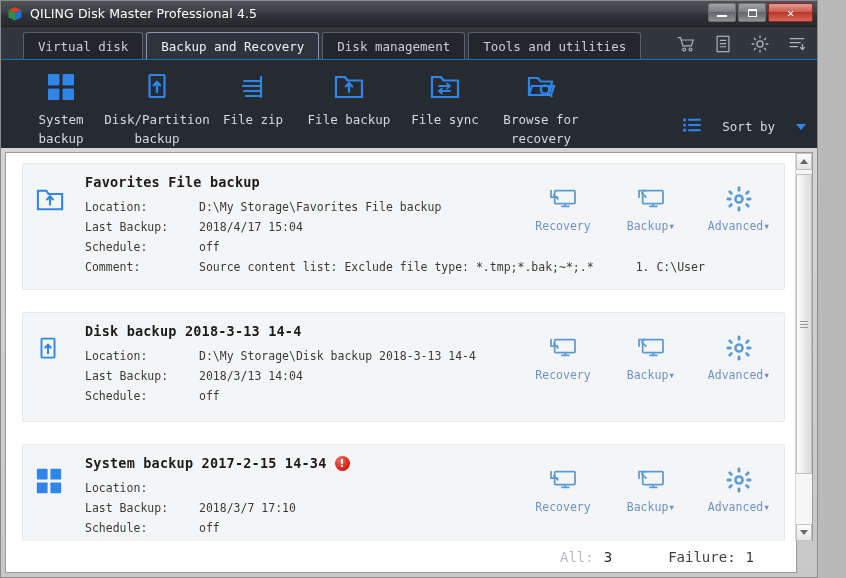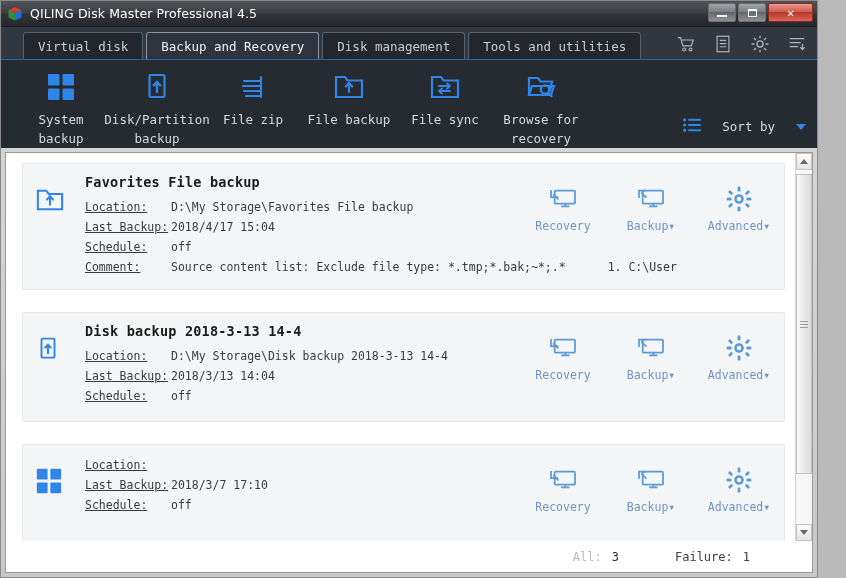--- a/index.html
+++ b/index.html
@@ -145,22 +145,22 @@
     margin-bottom: 7px; letter-spacing: .2px;
   }
   .err-badge {
     width: 15px; height: 15px; border-radius: 50%;
     background: radial-gradient(circle at 35% 30%, #ef6f63 0%, #d8271a 60%, #a5150c 100%);
     color: #fff; font-size: 11px; font-weight: bold;
     display: flex; align-items: center; justify-content: center;
     font-family: "DejaVu Sans","Liberation Sans",sans-serif; line-height: 1;
   }
   .row { display: flex; font-size: 11.5px; color: #3a3a3a; line-height: 20px; }
-  .row .k { width: 86px; flex: 0 0 86px; text-decoration: underline; }
-  .row .v { white-space: nowrap; overflow: hidden; }
+  .row .k { width: 86px; flex: 0 0 86px; }
+  .row .v { white-space: nowrap; overflow: hidden; margin-left: 28px; }
   .comment-v { display: flex; gap: 42px; }
 
   .card-actions {
     position: absolute; right: 14px; top: 20px;
     display: flex; gap: 26px;
   }
   .act { display: flex; flex-direction: column; align-items: center; width: 62px; }
   .act .ic { height: 30px; display:flex; align-items:center; justify-content:center; }
   .act .lbl {
     margin-top: 5px; color: #6f93c4; font-size: 11.5px; white-space: nowrap;
@@ -187,27 +187,27 @@
     position: absolute; left:0; right:0; top: 4px; height: 300px;
     background: linear-gradient(90deg,#fcfcfc,#eaeaea 50%,#dcdcdc);
     border: 1px solid #c0c0c0;
     display: flex; align-items: center; justify-content: center;
   }
   .sb-grip span { display:block; width:8px; height:1px; background:#9a9a9a; margin:2px 0; }
 
   
   .statusbar {
     flex: 0 0 32px;
-    margin: 0 4px 4px 4px;
+    margin: 0 20px 4px 4px;
     background: #ffffff;
     border: 1px solid #9a9a9a;
     border-top: none;
     display: flex; align-items: center; justify-content: flex-end;
-    padding-right: 62px; gap: 56px;
-    font-size: 12px;
+    padding-right: 42px; gap: 56px;
+    font-size: 14px;
   }
   .st-all { color: #b9bcc0; }
   .st-all b { color: #2a2a2a; font-weight: normal; margin-left: 10px; }
   .st-fail { color: #404040; }
   .st-fail b { font-weight: normal; margin-left: 10px; }
 </style>
 </head>
 <body>
 
 <div class="window">
@@ -499,20 +499,24 @@
       <div class="card">
         <div class="card-ic">
           <svg width="28" height="28" viewBox="0 0 30 30" fill="#2f86e8">
             <rect x="2" y="2" width="11.5" height="11.5" rx="1"></rect>
               <rect x="16.5" y="2" width="11.5" height="11.5" rx="1"></rect>
             <rect x="2" y="16.5" width="11.5" height="11.5" rx="1"></rect>
               <rect x="16.5" y="16.5" width="11.5" height="11.5" rx="1"></rect>
           </svg>
         </div>
         <div class="card-body">
+          <div class="card-title">
+            <span>System backup 2017-2-15 14-34</span>
+            <span class="err-badge">!</span>
+          </div>
           <div class="row">
             <span class="k">Location:</span>
           </div>
           <div class="row">
             <span class="k">Last Backup:</span>
             <span class="v">2018/3/7 17:10</span>
           </div>
           <div class="row">
             <span class="k">Schedule:</span>
             <span class="v">off</span>

